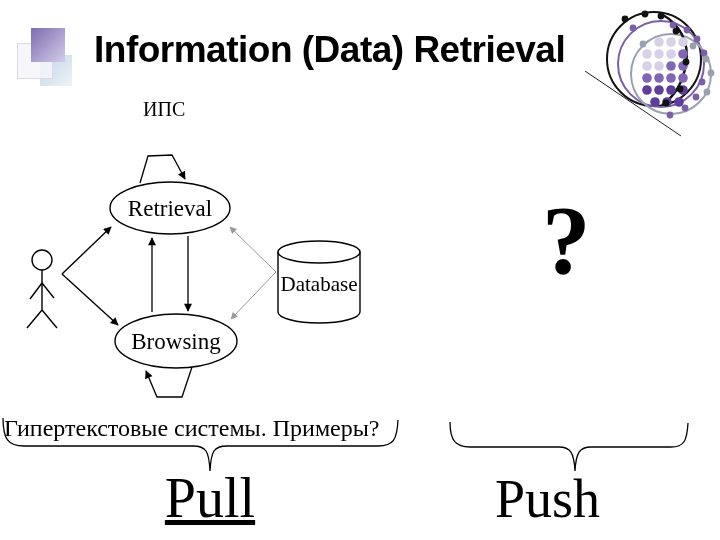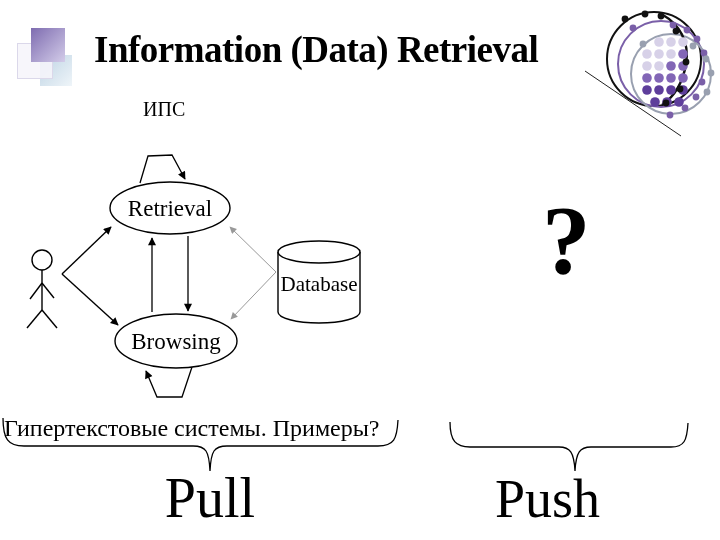--- a/index.html
+++ b/index.html
@@ -10,36 +10,36 @@
   .logo-squares{position:absolute;left:15px;top:25px;width:62px;height:64px;}
   .sq{position:absolute;}
   .sq-blue{left:25px;top:30px;width:32px;height:31px;z-index:1;
            background:linear-gradient(135deg,#bcd2e3 0%,#eff5f9 100%);}
   .sq-white{left:2px;top:18px;width:34px;height:34px;z-index:2;
             background:rgba(246,245,251,0.88);border:1px solid #dbd8ea;}
   .sq-purple{left:16px;top:3px;width:34px;height:34px;z-index:3;
              background:linear-gradient(135deg,#7e6cb0 0%,#d3cce9 100%);}
 
   .title{position:absolute;left:94px;top:32px;width:520px;
-         font-family:Liberation Serif, serif;font-weight:bold;
+         font-family:Liberation Sans, sans-serif;font-weight:bold;
          font-size:37px;line-height:36px;letter-spacing:-0.5px;color:#000;}
 
   .org-logo{position:absolute;left:580px;top:0px;width:140px;height:140px;}
 
   .ips{position:absolute;left:143px;top:98px;font-size:20px;}
 
   .diagram{position:absolute;left:0px;top:145px;width:400px;height:265px;}
 
   .qmark{position:absolute;left:542px;top:192px;font-size:97px;font-weight:bold;line-height:1;}
 
   .note{position:absolute;left:4px;top:415px;font-size:24px;white-space:nowrap;}
 
   .braces{position:absolute;left:0px;top:410px;width:720px;height:80px;}
 
-  .pull{position:absolute;left:130px;top:470px;width:160px;text-align:center;font-size:56px;line-height:1;}
+  .pull{position:absolute;left:130px;top:470px;width:160px;text-align:center;font-size:56px;line-height:1;text-decoration:underline;}
   .push{position:absolute;left:495px;top:472px;width:160px;font-size:54px;line-height:1;}
 
   svg text{font-family:"Liberation Serif", serif;fill:#000;}
 </style>
 </head>
 <body>
 
 <div class="slide">
 
   <div class="logo-squares">

